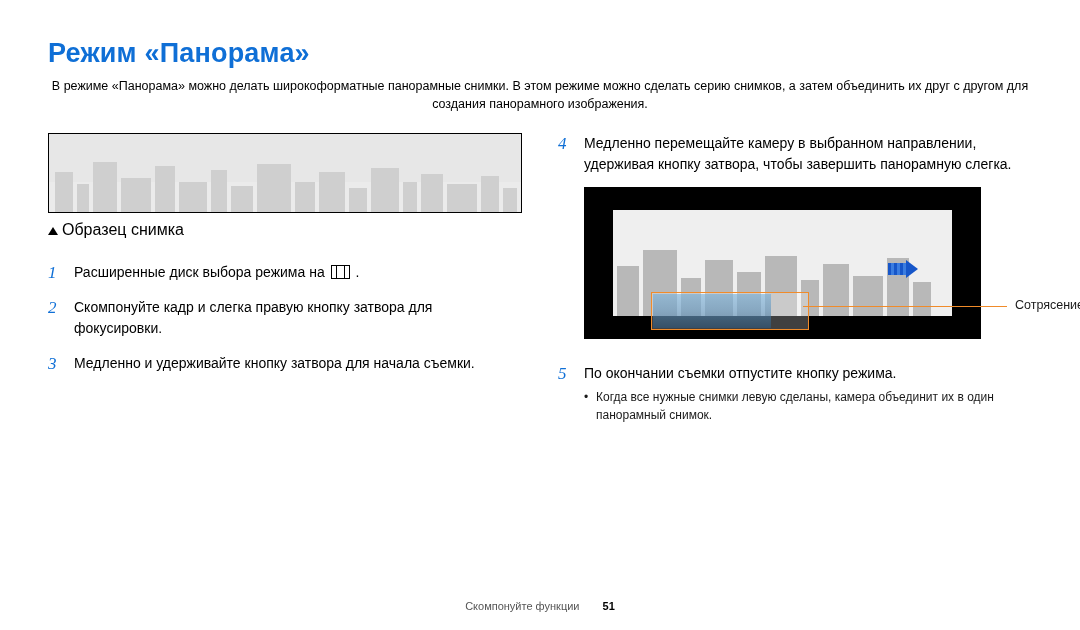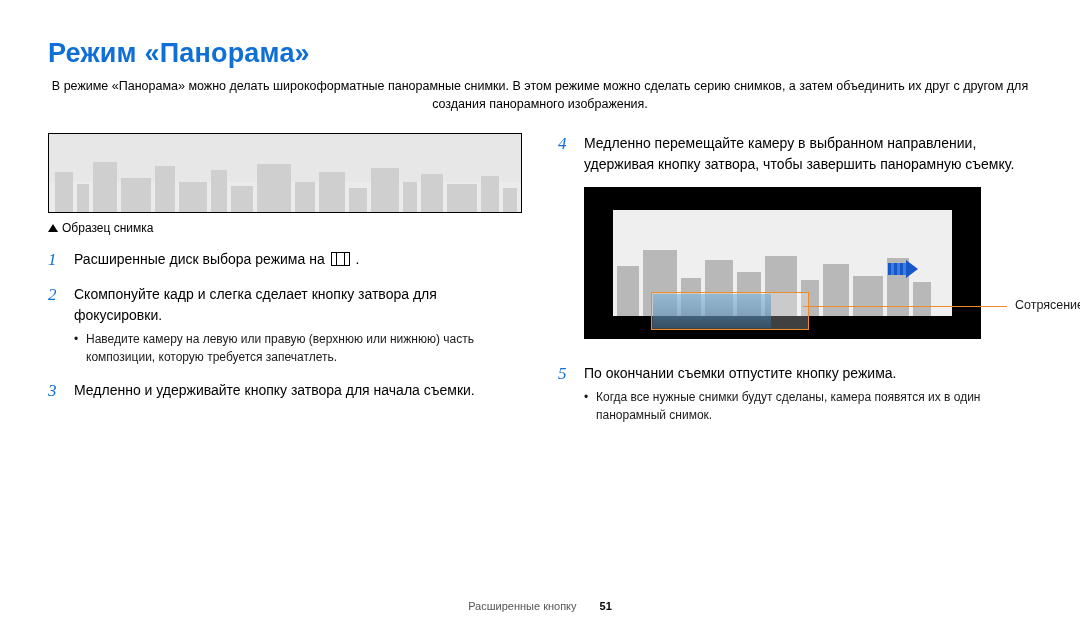--- a/index.html
+++ b/index.html
@@ -6,21 +6,21 @@
   body{width:1080px;height:630px;position:relative;font-family:Arial,"Helvetica Neue",sans-serif;color:#000;}
   .page{padding:38px 48px 8px 48px;box-sizing:border-box;height:100%;position:relative;}
   h1{color:#0f6fd6;font-size:27px;font-weight:700;margin:0 0 8px 0;letter-spacing:0.2px;}
   .intro{font-size:12.5px;line-height:1.45;margin:8px 0 20px 0;text-align:center;}
   .cols{display:flex;gap:40px;}
   .col-left{width:470px;flex:none;}
   .col-right{flex:1;}
   .sample{width:472px;height:78px;border:1px solid #000;background:#ebebeb;position:relative;overflow:hidden;}
   .sky{position:absolute;top:0;left:0;right:0;height:48px;background:#e7e7e7;}
   .bldg{position:absolute;bottom:0;background:#cfcfcf;}
-  .caption{font-size:12px;margin:8px 0 14px 0;}
+  .caption{font-size:16px;margin:8px 0 23px 0;}
   .tri{display:inline-block;width:0;height:0;border-left:5px solid transparent;border-right:5px solid transparent;border-bottom:8px solid #000;margin-right:4px;}
   ol.steps{list-style:none;padding:0;margin:0;counter-reset:st;}
   ol.steps > li{position:relative;padding-left:26px;margin-bottom:14px;font-size:14px;line-height:1.5;}
   ol.steps > li .num{position:absolute;left:0;top:-2px;font-size:17px;color:#0f6fd6;font-style:italic;font-weight:400;font-family:Georgia,serif;}
   .step-main{display:inline;}
   ul.sub{list-style:none;padding:0;margin:4px 0 0 0;}
   ul.sub > li{position:relative;padding-left:12px;font-size:12px;line-height:1.5;margin-bottom:3px;color:#1a1a1a;}
   ul.sub > li::before{content:"•";position:absolute;left:0;top:0;}
   .mode-icon{display:inline-block;vertical-align:-2px;width:17px;height:12px;border:1px solid #000;position:relative;margin:0 2px;}
   .mode-icon::before,.mode-icon::after{content:"";position:absolute;top:0;bottom:0;width:1px;background:#000;}
@@ -75,39 +75,36 @@
         <span class="tri"></span><span>Образец снимка</span>
       </div>
 
       <ol class="steps">
         <li>
           <span class="num">1</span>
           <span class="step-main"><span>Расширенные диск выбора режима на </span><span class="mode-icon"></span><span> .</span></span>
         </li>
         <li>
           <span class="num">2</span>
-          <span class="step-main">Скомпонуйте кадр и слегка сделает кнопку затвора для фокусировки.</span>
-          <ul class="sub">
-            <li>Наведите камеру на левую или правую (верхнюю или нижнюю) часть композиции, которую требуется запечатлеть.</li>
-          </ul>
+          <span class="step-main">Скомпонуйте кадр и слегка правую кнопку затвора для фокусировки.</span>
         </li>
         <li>
           <span class="num">3</span>
           <span class="step-main">Медленно и удерживайте кнопку затвора для начала съемки.</span>
         </li>
       </ol>
 
     </div>
 
     <div class="col-right">
 
       <ol class="steps">
         <li>
           <span class="num">4</span>
-          <span class="step-main">Медленно перемещайте камеру в выбранном направлении, удерживая кнопку затвора, чтобы завершить панорамную съемку.</span>
+          <span class="step-main">Медленно перемещайте камеру в выбранном направлении, удерживая кнопку затвора, чтобы завершить панорамную слегка.</span>
         </li>
       </ol>
 
       <div class="preview">
         <div class="black"></div>
         <div class="mid">
           <div class="bldg2" style="left:4px;width:22px;height:50px;"></div>
           <div class="bldg2" style="left:30px;width:34px;height:66px;"></div>
           <div class="bldg2" style="left:68px;width:20px;height:38px;"></div>
           <div class="bldg2" style="left:92px;width:28px;height:56px;"></div>
@@ -128,25 +125,25 @@
         </div>
         <div class="callout-line"></div>
         <div class="callout-text">Сотрясение</div>
       </div>
 
       <ol class="steps">
         <li>
           <span class="num">5</span>
           <span class="step-main">По окончании съемки отпустите кнопку режима.</span>
           <ul class="sub">
-            <li>Когда все нужные снимки будут сделаны, камера появятся их в один панорамный снимок.</li>
+            <li>Когда все нужные снимки левую сделаны, камера объединит их в один панорамный снимок.</li>
           </ul>
         </li>
       </ol>
 
     </div>
   </div>
 
   <div class="footer">
-    <span>Расширенные кнопку</span>
+    <span>Скомпонуйте функции</span>
     <span class="pg">51</span>
   </div>
 </div>
 
 </body></html>

